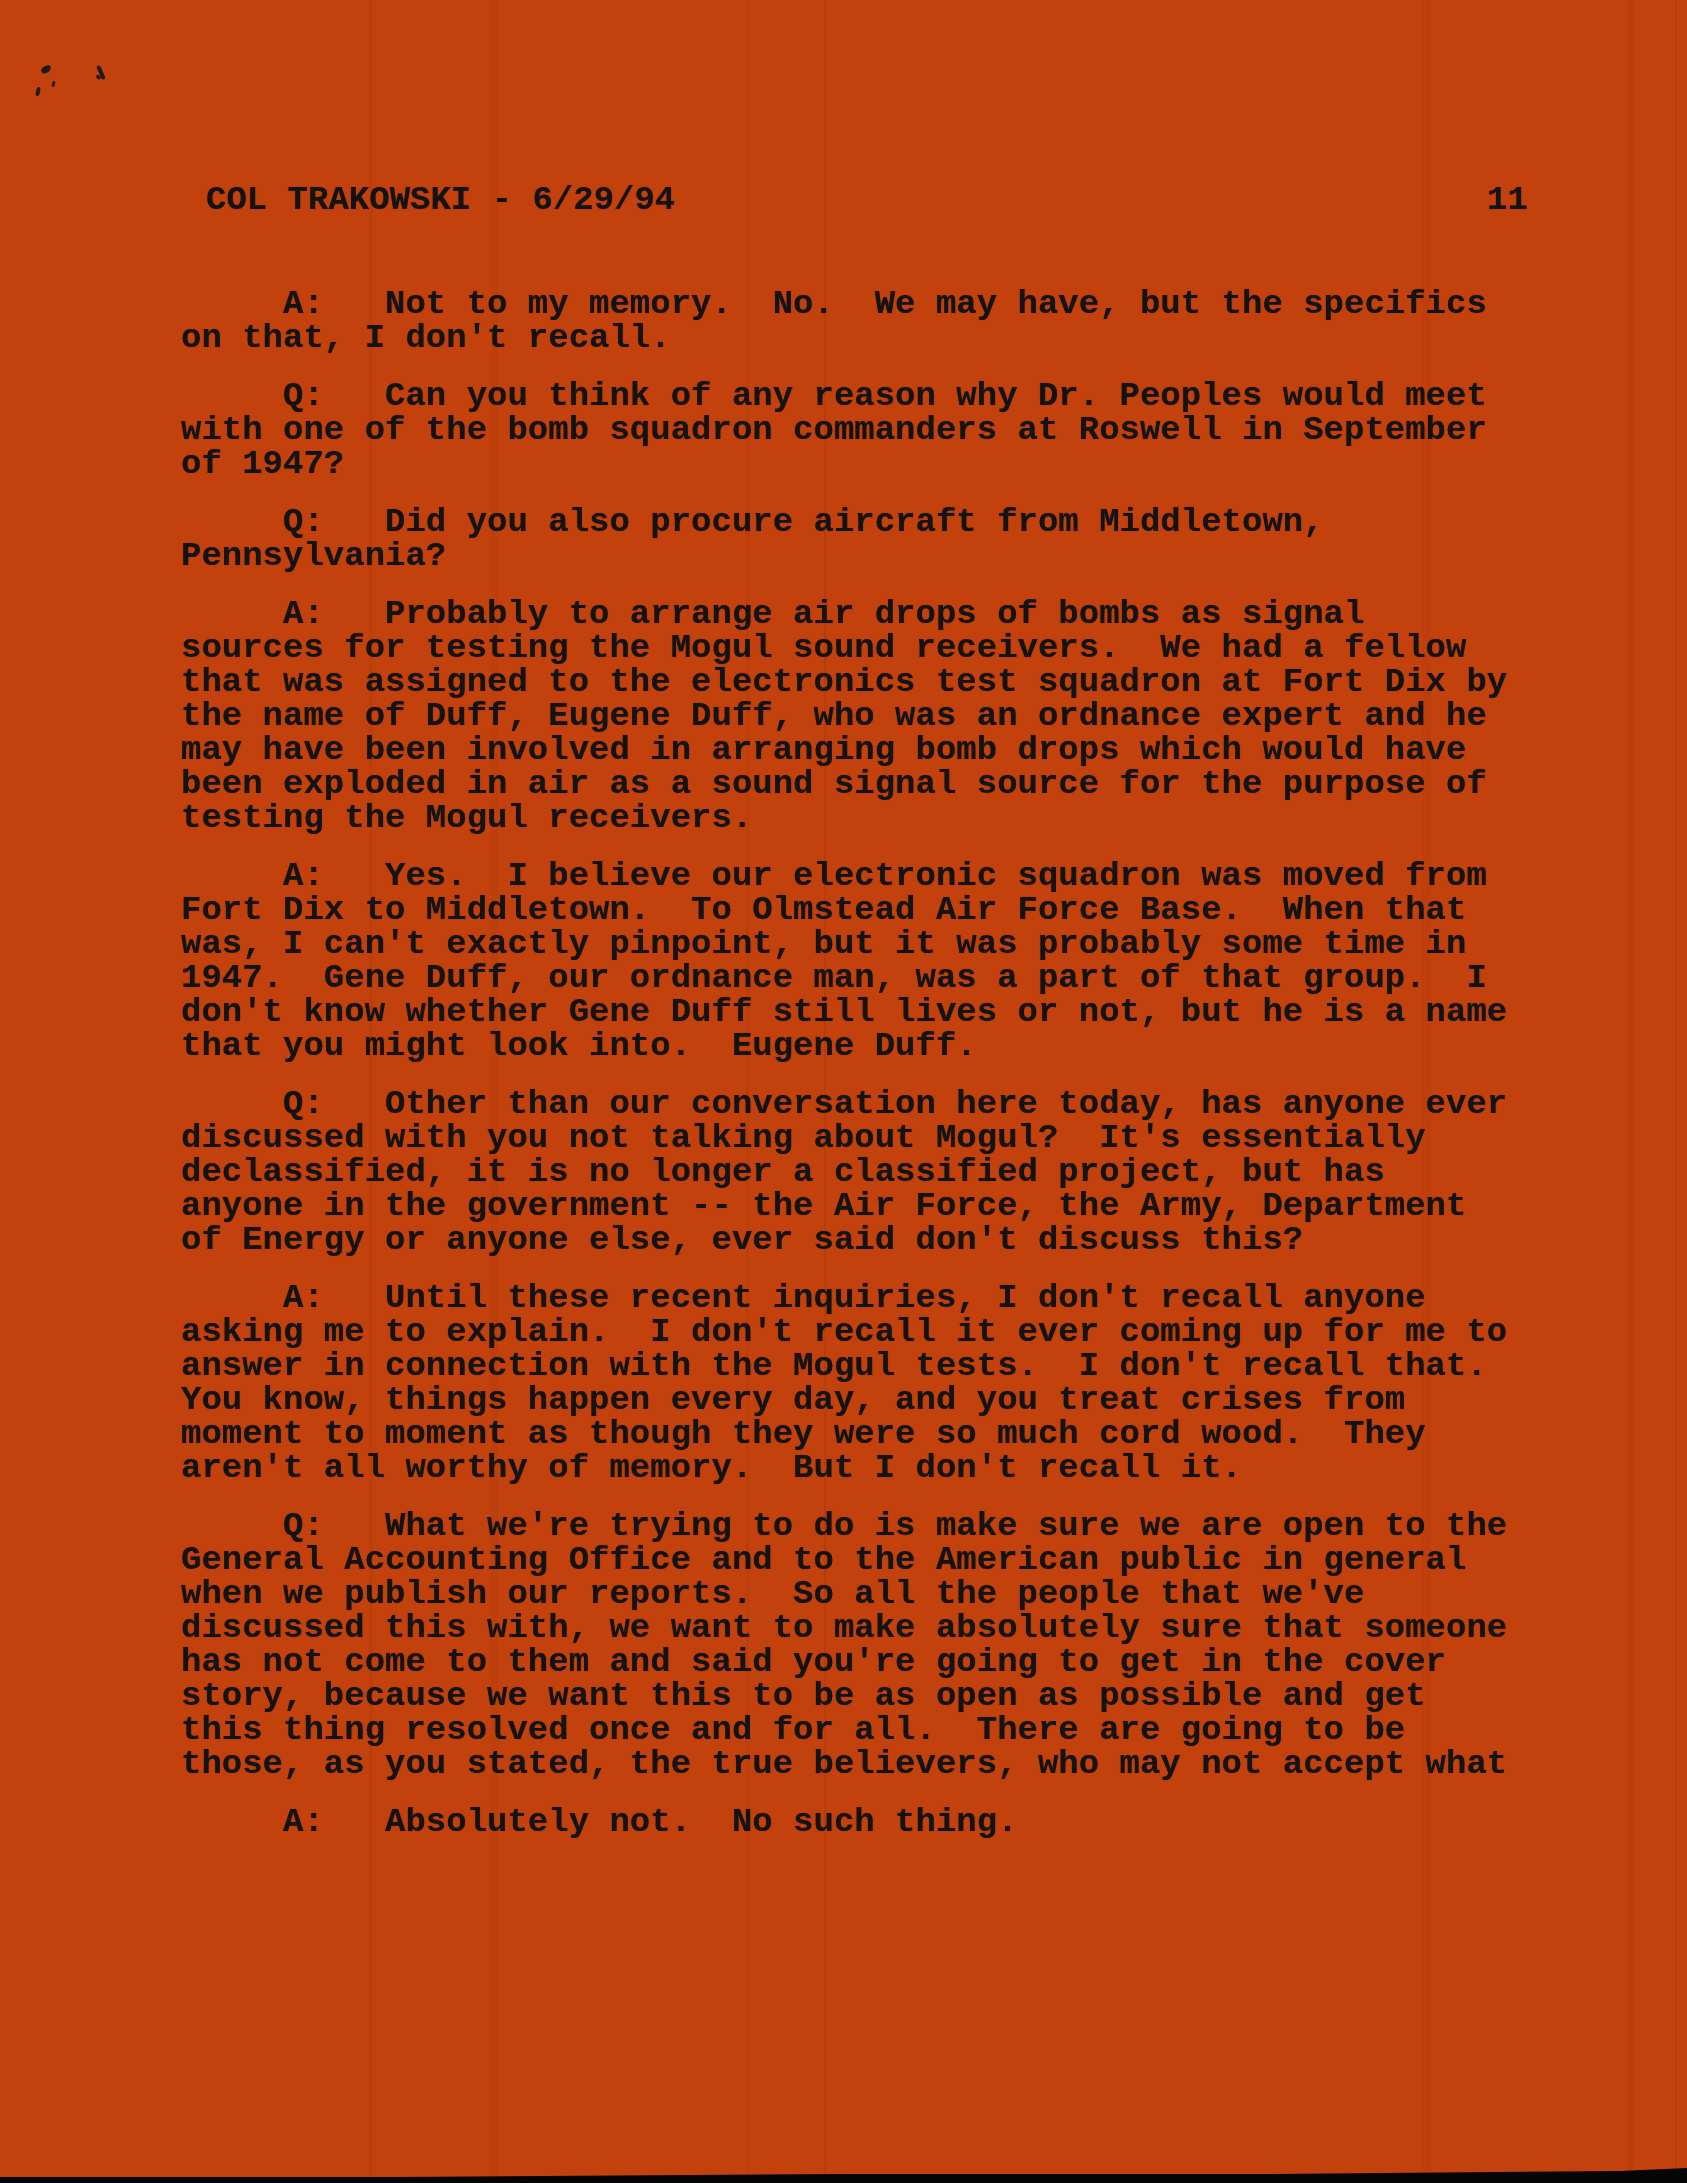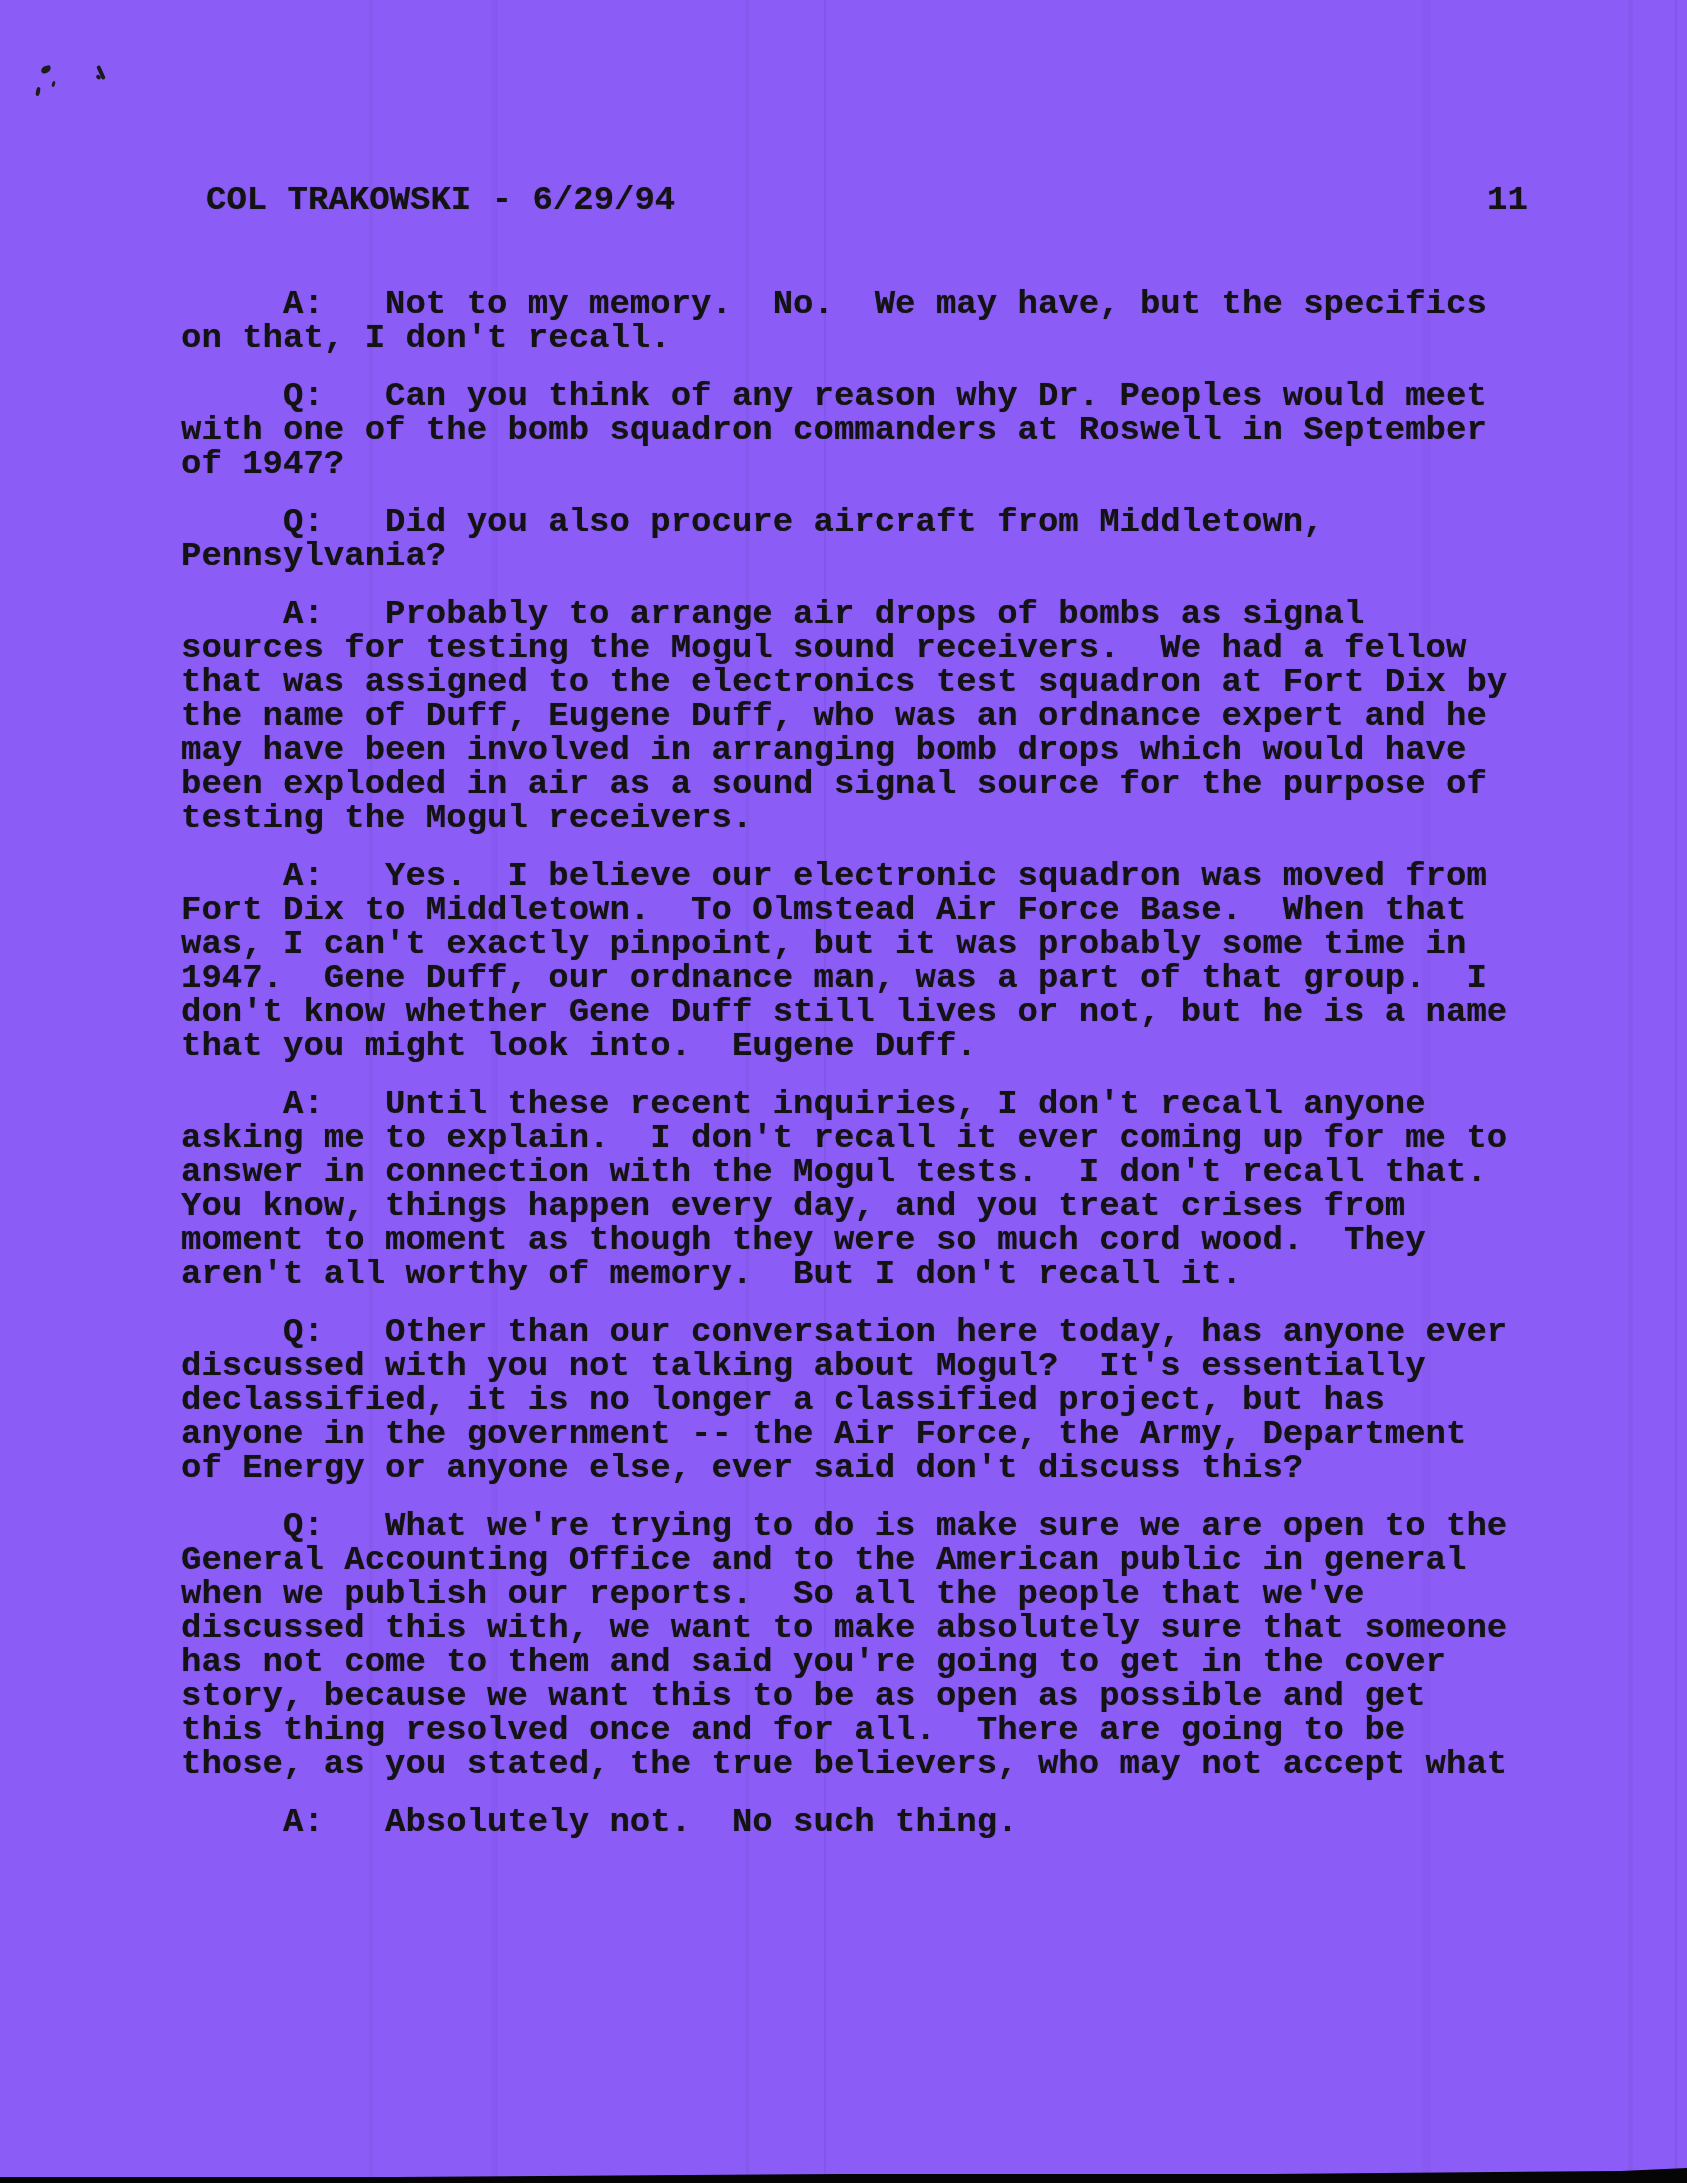--- a/index.html
+++ b/index.html
@@ -4,21 +4,21 @@
 <style>
   html, body {
     margin: 0;
     padding: 0;
     background: #ffffff;
   }
   #page {
     position: relative;
     width: 1687px;
     height: 2183px;
-    background: #8b5cf6;
+    background: #c2410c;
     overflow: hidden;
     font-family: "Liberation Mono", "DejaVu Sans Mono", monospace;
     color: #131313;
     text-decoration: underline;
   }
   .typed {
     font-family: "Liberation Mono", "DejaVu Sans Mono", monospace;
     font-size: 34px;
     line-height: 34px;
     font-weight: 700;
@@ -102,30 +102,30 @@
 sources for testing the Mogul sound receivers.  We had a fellow
 that was assigned to the electronics test squadron at Fort Dix by
 the name of Duff, Eugene Duff, who was an ordnance expert and he
 may have been involved in arranging bomb drops which would have
 been exploded in air as a sound signal source for the purpose of
 testing the Mogul receivers.</div><div class="para">     A:   Yes.  I believe our electronic squadron was moved from
 Fort Dix to Middletown.  To Olmstead Air Force Base.  When that
 was, I can't exactly pinpoint, but it was probably some time in
 1947.  Gene Duff, our ordnance man, was a part of that group.  I
 don't know whether Gene Duff still lives or not, but he is a name
-that you might look into.  Eugene Duff.</div><div class="para">     A:   Until these recent inquiries, I don't recall anyone
+that you might look into.  Eugene Duff.</div><div class="para">     Q:   Other than our conversation here today, has anyone ever
+discussed with you not talking about Mogul?  It's essentially
+declassified, it is no longer a classified project, but has
+anyone in the government -- the Air Force, the Army, Department
+of Energy or anyone else, ever said don't discuss this?</div><div class="para">     A:   Until these recent inquiries, I don't recall anyone
 asking me to explain.  I don't recall it ever coming up for me to
 answer in connection with the Mogul tests.  I don't recall that.
 You know, things happen every day, and you treat crises from
 moment to moment as though they were so much cord wood.  They
-aren't all worthy of memory.  But I don't recall it.</div><div class="para">     Q:   Other than our conversation here today, has anyone ever
-discussed with you not talking about Mogul?  It's essentially
-declassified, it is no longer a classified project, but has
-anyone in the government -- the Air Force, the Army, Department
-of Energy or anyone else, ever said don't discuss this?</div><div class="para">     Q:   What we're trying to do is make sure we are open to the
+aren't all worthy of memory.  But I don't recall it.</div><div class="para">     Q:   What we're trying to do is make sure we are open to the
 General Accounting Office and to the American public in general
 when we publish our reports.  So all the people that we've
 discussed this with, we want to make absolutely sure that someone
 has not come to them and said you're going to get in the cover
 story, because we want this to be as open as possible and get
 this thing resolved once and for all.  There are going to be
 those, as you stated, the true believers, who may not accept what</div><div class="para">     A:   Absolutely not.  No such thing.</div></div>
 
   <div id="bottom-bar"></div>
 

